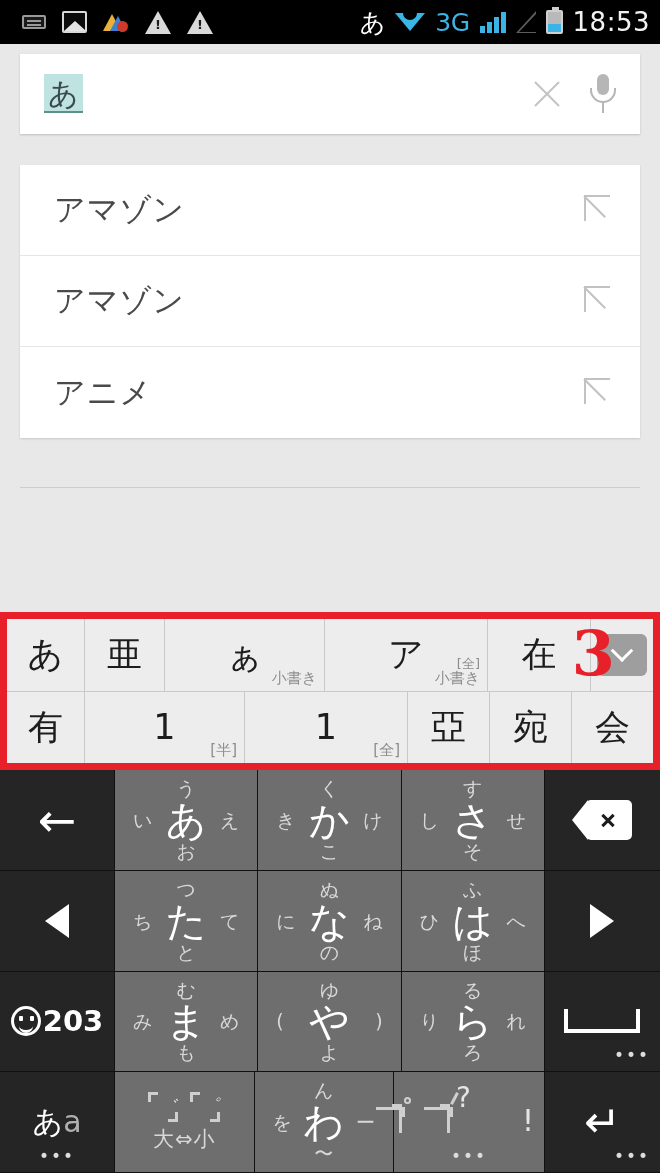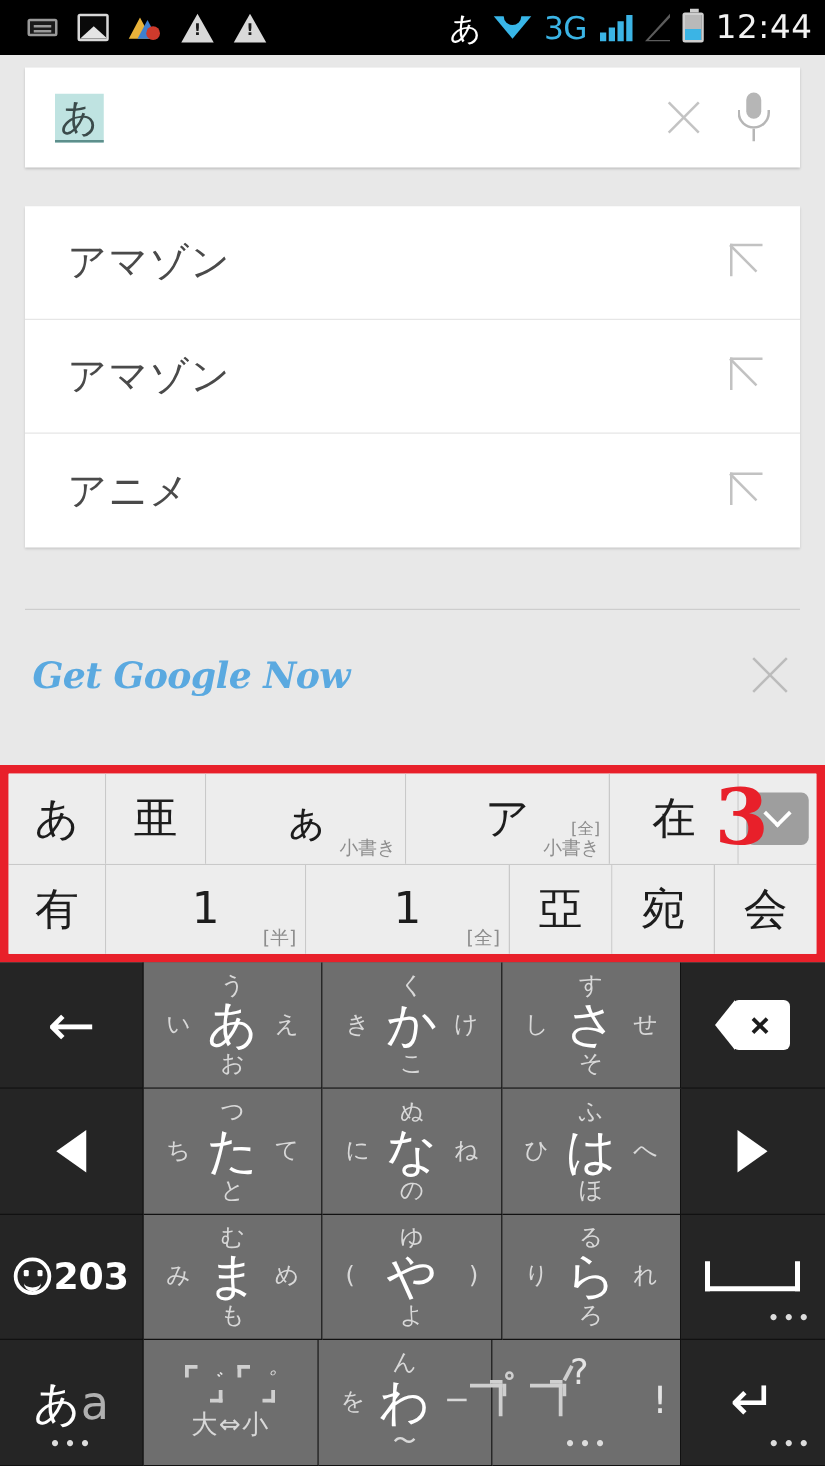--- a/index.html
+++ b/index.html
@@ -277,21 +277,21 @@
   }
   .g-smiley::after {
     content: ""; position: absolute; left: 5px; top: 15px; width: 14px; height: 6px;
     border-bottom: 3px solid #fff; border-radius: 0 0 8px 8px;
   }
   .g-123 .num { font-size: 29px; color: #fff; font-weight: bold; }
   .g-space {
     width: 76px; height: 24px; border: 4px solid #fff; border-top: none;
   }
   .g-enter { font-size: 44px; color: #fff; line-height: 1; }
-  .g-imeswitch { font-size: 37px; color: #fff; line-height: 1; }
+  .g-imeswitch { font-size: 30px; color: #fff; line-height: 1; }
   .g-imeswitch .lat { color: #b0b0b0; }
 
   .g-daku { display: flex; flex-direction: column; align-items: center; gap: 3px; }
   .g-daku .marks { display: flex; gap: 12px; }
   .g-daku .mk {
     width: 30px; height: 30px; position: relative;
   }
   .g-daku .mk .br-tl { position: absolute; left: 0; top: 0; width: 10px; height: 3px; background: #cfcfcf; }
   .g-daku .mk .br-tl2 { position: absolute; left: 0; top: 0; width: 3px; height: 10px; background: #cfcfcf; }
   .g-daku .mk .br-br { position: absolute; right: 0; bottom: 0; width: 10px; height: 3px; background: #cfcfcf; }
@@ -338,21 +338,21 @@
       <span class="sb-ico ico-wifi"></span>
       <span class="sb-3g">3G</span>
       <span class="ico-bars">
         <i style="height:7px"></i>
           <i style="height:11px"></i>
           <i style="height:16px"></i>
           <i style="height:21px"></i>
       </span>
       <span class="sb-ico ico-tri"></span>
       <span class="sb-ico ico-batt"></span>
-      <span class="sb-clock">12:44</span>
+      <span class="sb-clock">18:53</span>
     </div>
   </div>
 
   <div class="searchwrap">
     <div class="search-text">
       <span class="compose">あ</span>
     </div>
     <span class="ico-x-search"></span>
     <span class="ico-mic">
       <i class="cap"></i>
@@ -371,24 +371,20 @@
       <span class="ico-arrow-nw"></span>
     </div>
     <div class="sugg-row">
       <span class="sugg-text">アニメ</span>
       <span class="ico-arrow-nw"></span>
     </div>
   </div>
 
   <div class="divider"></div>
 
-  <div class="gnow">
-    <span class="gnow-text">Get Google Now</span>
-    <span class="ico-x-gnow"></span>
-  </div>
 
   <div class="candwrap">
     <div class="cand-inner">
 
       <div class="cand-row">
         <div class="cand" style="flex:0 0 78px">
           <span class="cand-main">あ</span>
         </div>
         <div class="cand" style="flex:0 0 80px">
           <span class="cand-main">亜</span>

